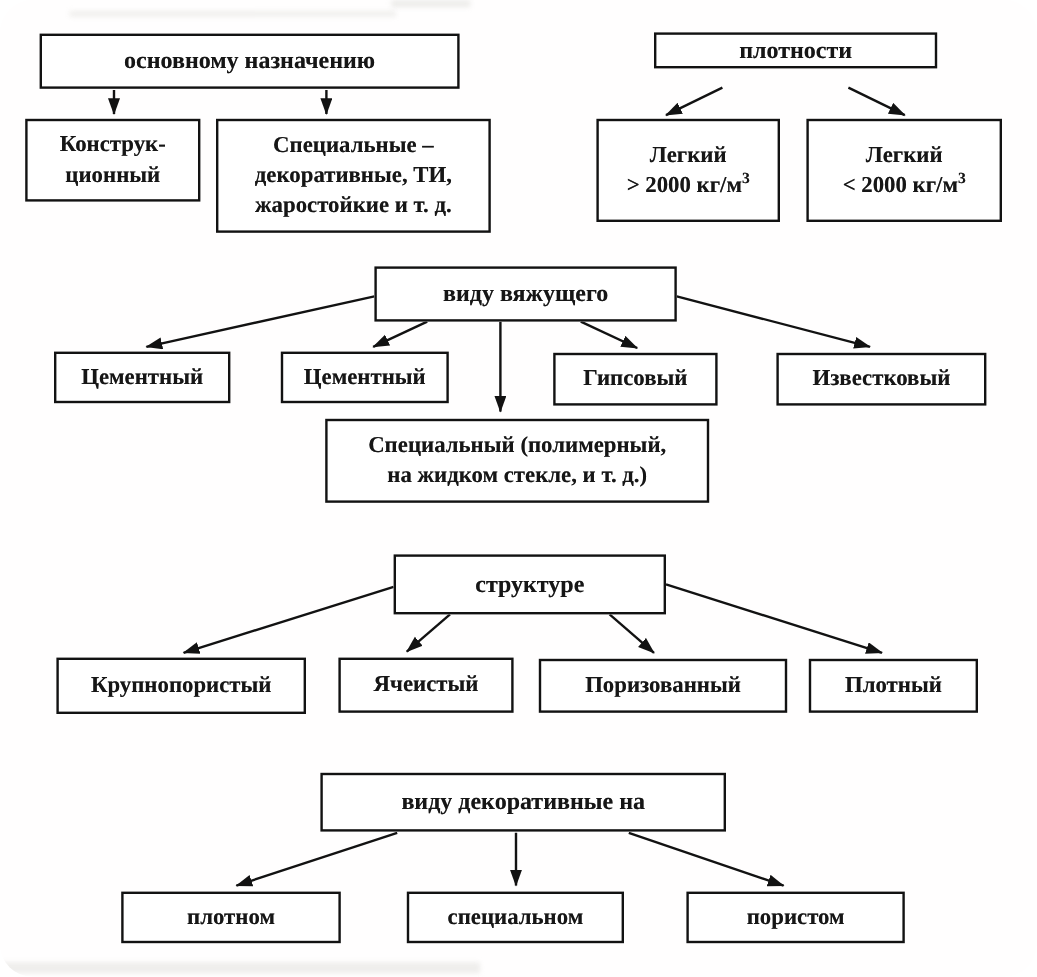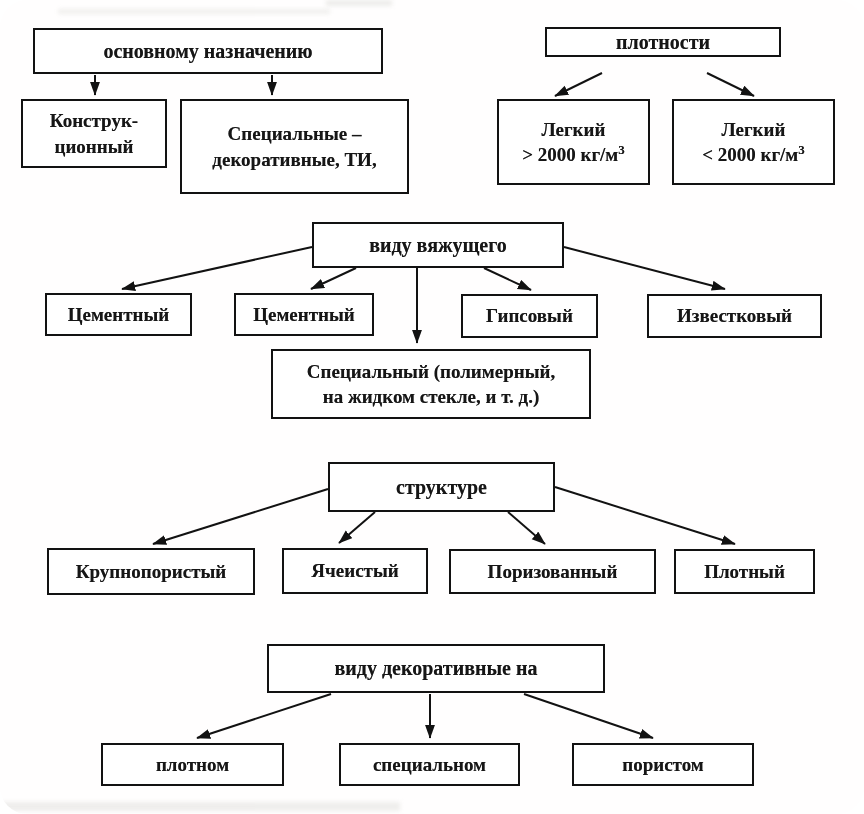--- a/index.html
+++ b/index.html
@@ -85,20 +85,21 @@
   <div class="box header" style="left:33px;top:28px;width:350px;height:46px">
     <span>основному назначению</span>
   </div>
   <div class="box" style="left:21px;top:99px;width:146px;height:69px">
     <span>Конструк-</span>
     <span>ционный</span>
   </div>
   <div class="box" style="left:180px;top:99px;width:229px;height:95px">
     <span>Специальные –</span>
     <span>декоративные, ТИ,</span>
+    <span>жаростойкие и т. д.</span>
   </div>
 
   <div class="box header" style="left:545px;top:27px;width:236px;height:30px">
     <span>плотности</span>
   </div>
   <div class="box" style="left:497px;top:99px;width:153px;height:86px">
     <span>Легкий</span>
     <span><span style="display:inline">&gt; 2000 кг/м</span><sup>3</sup></span>
   </div>
   <div class="box" style="left:672px;top:99px;width:163px;height:86px">

